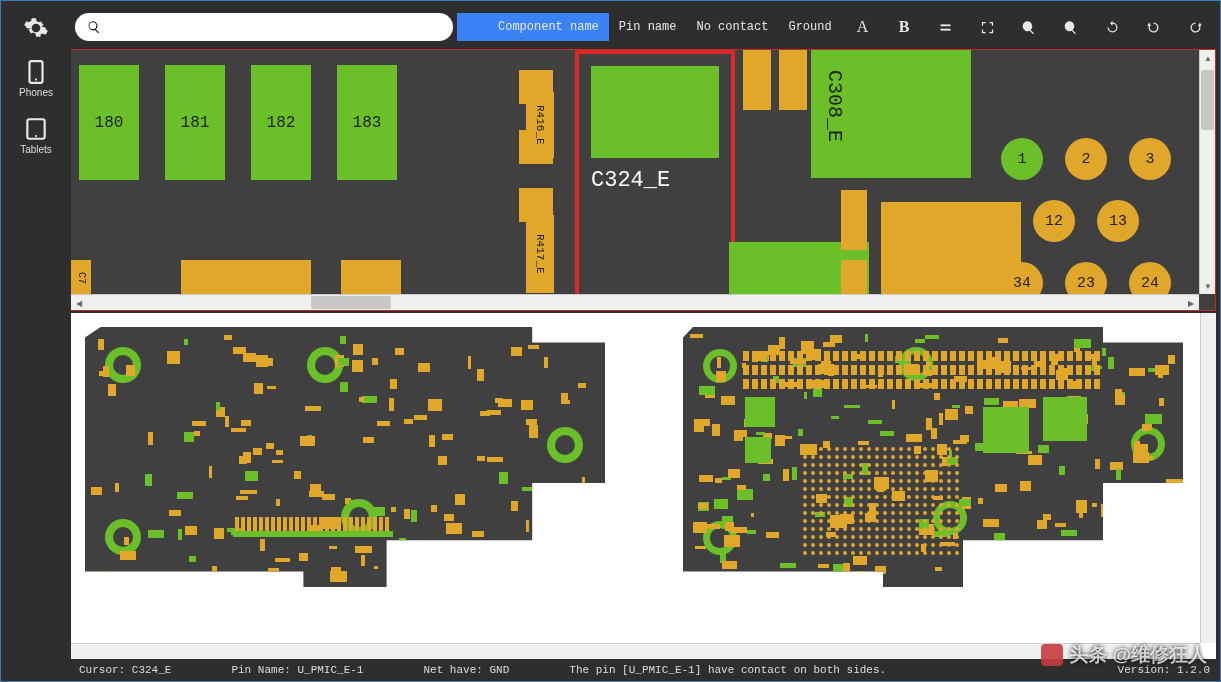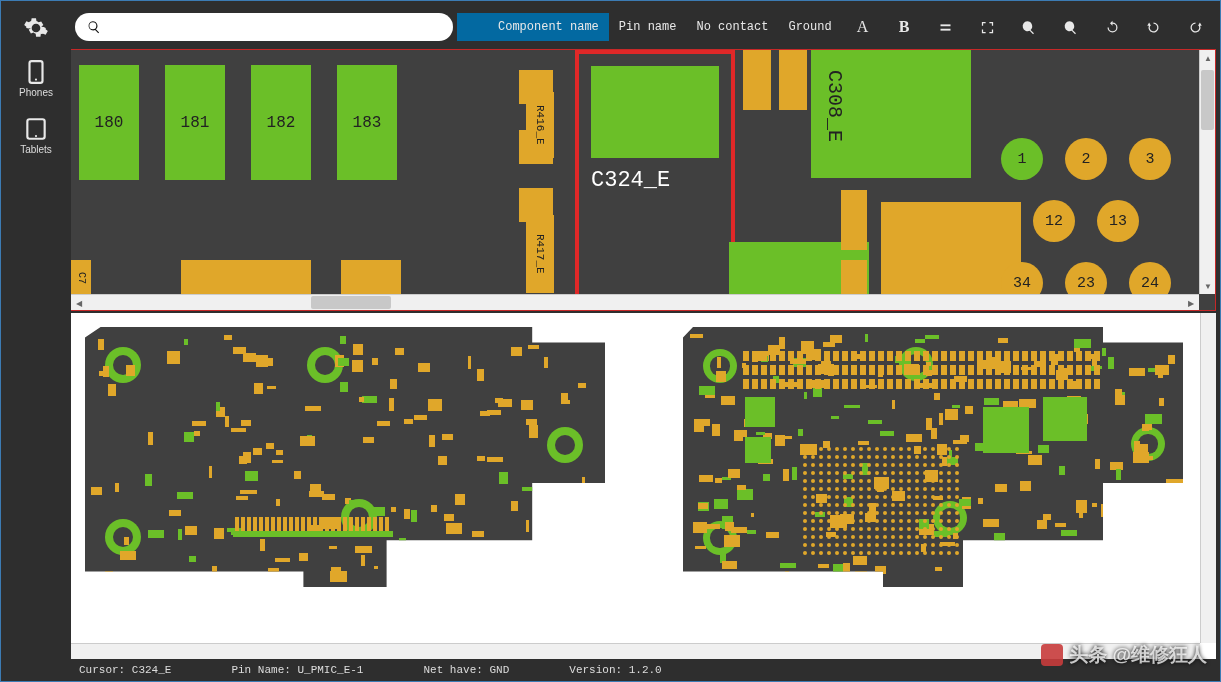--- a/index.html
+++ b/index.html
@@ -20,21 +20,21 @@
 .sidebar-item { display: flex; flex-direction: column; align-items: center; cursor: pointer; color: #ddd; font-size: 10px; gap: 2px; }
 .sidebar-item svg { width: 26px; height: 26px; fill: #e8e8e8; }
 .main { flex: 1; display: flex; flex-direction: column; min-width: 0; }
 
 
 .toolbar { height: 36px; background: #2e2e2e; display: flex; align-items: center; padding: 0 4px; margin-top: 8px; }
 .search-box { flex: 0 0 378px; height: 28px; background: #fff; border-radius: 14px; display: flex; align-items: center; padding: 0 12px; margin-right: 4px; }
 .search-box svg { width: 14px; height: 14px; fill: #111; margin-right: 8px; flex-shrink: 0; }
 .search-box input { border: none; outline: none; font-family: "Courier New", monospace; font-size: 12px; flex: 1; background: transparent; }
 .filter-btn { height: 28px; padding: 0 10px; color: #e8e8e8; font-family: "Courier New", monospace; font-size: 12px; display: flex; align-items: center; cursor: pointer; white-space: nowrap; }
-.filter-btn.active { background: #0369a1; padding-left: 41px; }
+.filter-btn.active { background: #3b82f6; padding-left: 41px; }
 .tool-btn { width: 46px; height: 28px; display: flex; align-items: center; justify-content: center; cursor: pointer; color: #e8e8e8; }
 .tool-btn svg { width: 15px; height: 15px; fill: #e8e8e8; }
 .tool-btn .bold-letter { font-family: Georgia, serif; font-size: 16px; font-weight: bold; }
 
 
 .view-upper { height: 262px; background: #fff; margin: 4px 4px 0 0; border: 1px solid #c62828; border-left: none; position: relative; overflow: hidden; }
 .canvas-top { position: absolute; inset: 0; background: #404040; overflow: hidden; }
 .comp { position: absolute; display: flex; align-items: center; justify-content: center; font-family: "Courier New", monospace; }
 .comp.green { background: #6bbf28; color: #222; }
 .comp.orange { background: #e0a72a; }
@@ -1025,20 +1025,21 @@
             <div class="detail g" style="left: 62px; top: 110px; width: 26px; height: 26px;"></div>
           </div>
         <div class="vscroll2"></div>
         <div class="hscroll2"></div>
       </div>
 
       <div class="statusbar">
         <div class="status-cell">Cursor: C324_E</div>
         <div class="status-cell">Pin Name: U_PMIC_E-1</div>
         <div class="status-cell">Net have: GND</div>
+        <div class="status-cell" style="flex:1">The pin [U_PMIC_E-1] have contact on both sides.</div>
         <div class="status-cell" style="padding-right:10px">Version: 1.2.0</div>
       </div>
 
     </div>
   </div>
 </div>
 
 <div class="watermark">
   <span class="wm-ico"></span>
   <span>头条 @维修狂人</span>

